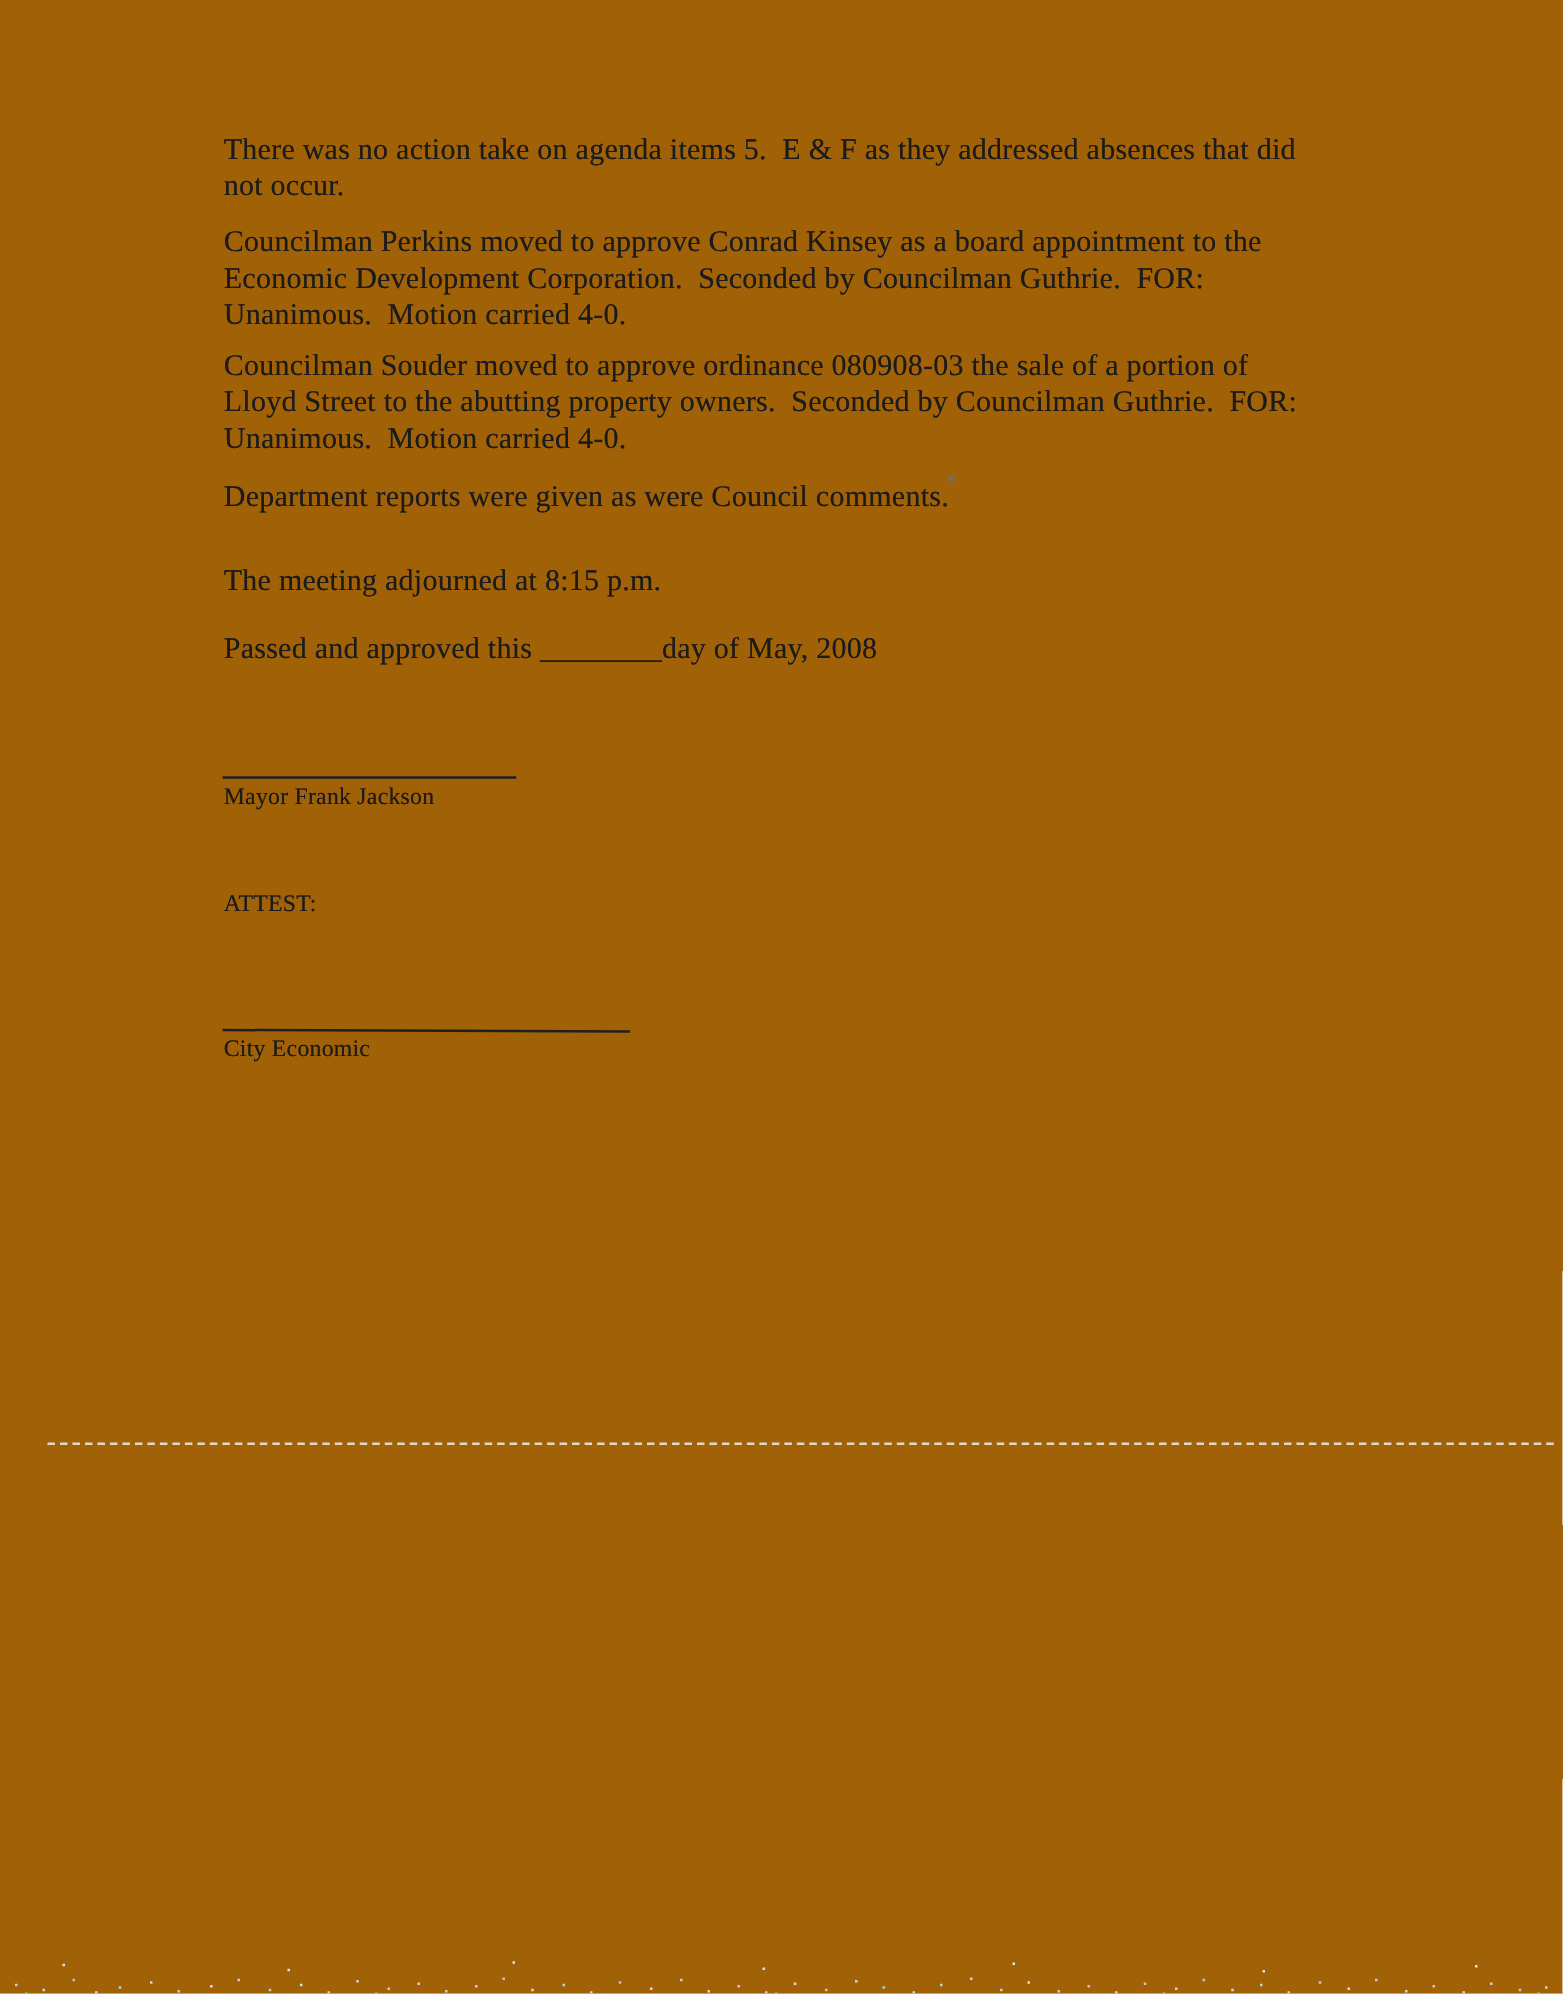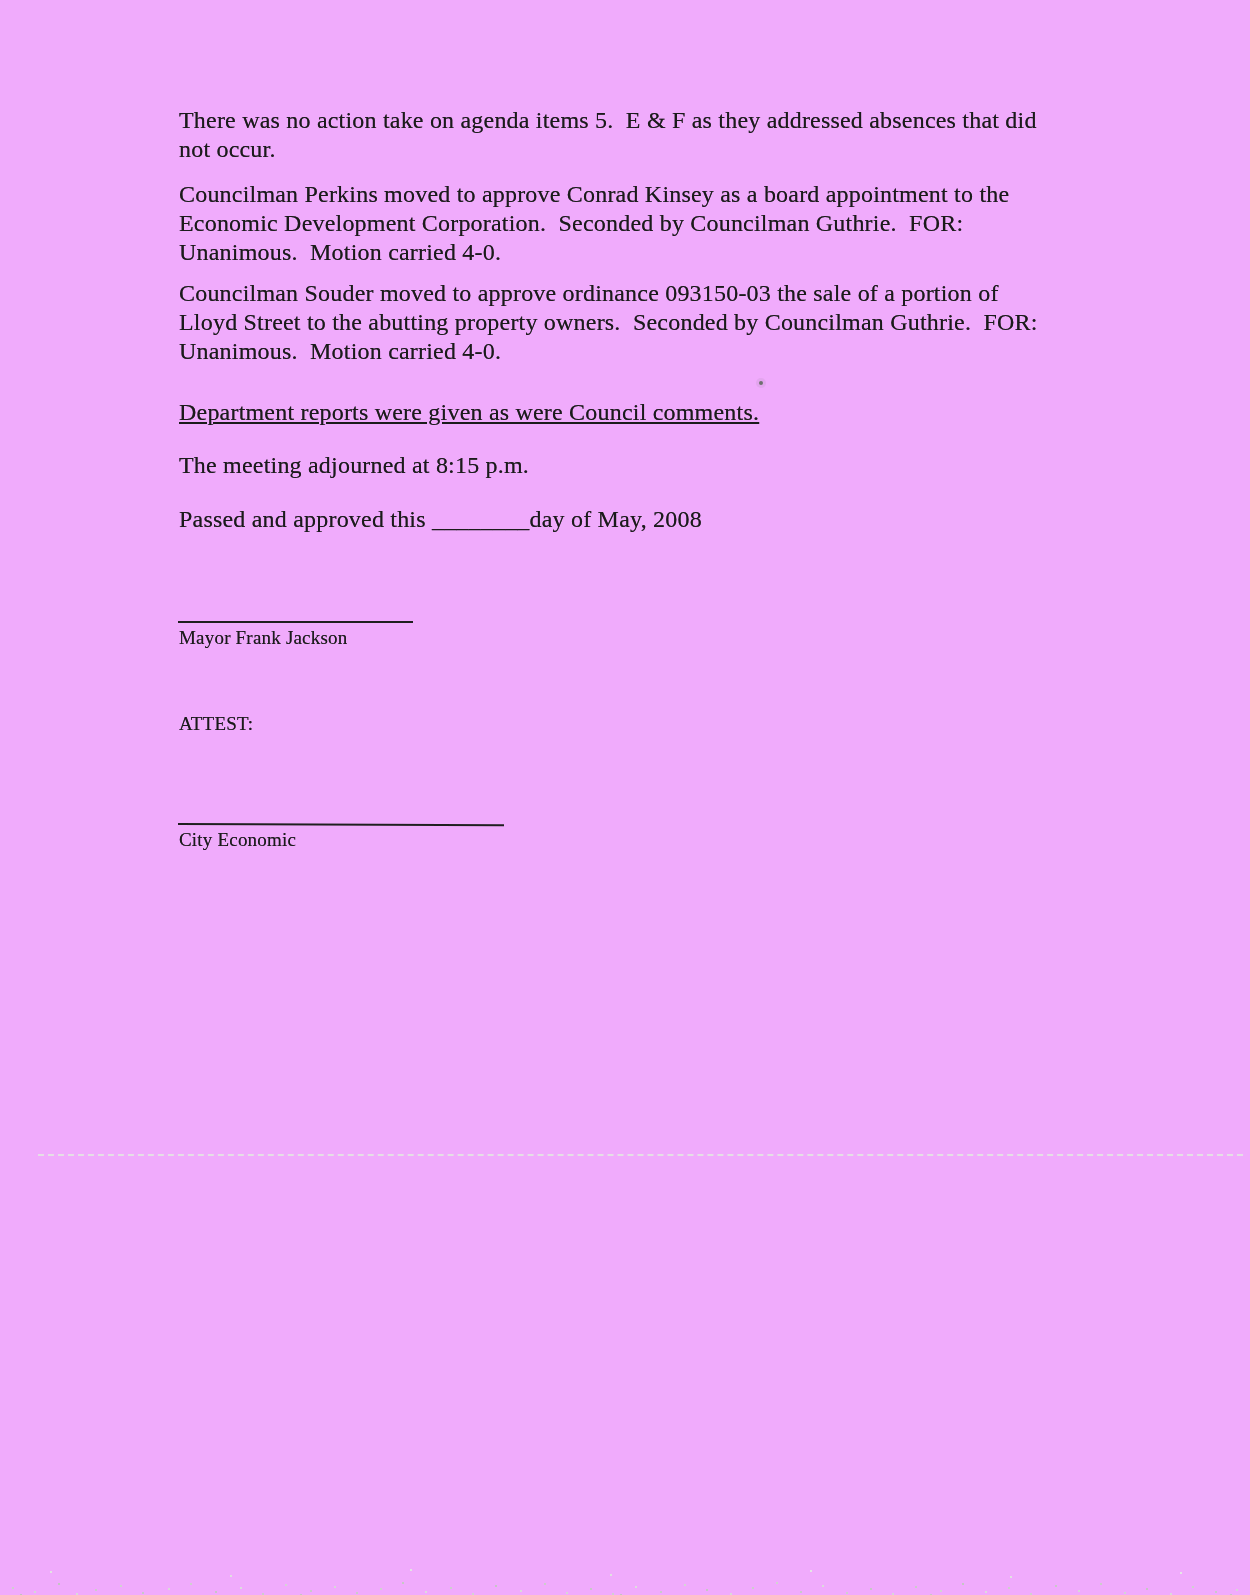--- a/index.html
+++ b/index.html
@@ -4,38 +4,38 @@
 <style>
   html, body {
     margin: 0;
     padding: 0;
     background: #fdfdfd;
   }
   .scan-page {
     position: relative;
     width: 1250px;
     height: 1595px;
-    background: #f0abfc;
+    background: #a16207;
     overflow: hidden;
     font-family: "Liberation Serif", "DejaVu Serif", serif;
     color: #1b1b1b;
   }
   .para {
     position: absolute;
     left: 179px;
     font-size: 24px;
     line-height: 29px;
     white-space: pre;
     letter-spacing: 0.2px;
     text-shadow: 0 0 0.5px rgba(25,25,25,0.65);
   }
   .p-no-action        { top: 106px; }
   .p-perkins          { top: 180px; }
   .p-souder           { top: 279px; }
-  .p-dept-reports     { top: 398px; text-decoration: underline; }
+  .p-dept-reports     { top: 384px; }
   .p-adjourn          { top: 451px; font-family: Liberation Serif, serif; }
   .p-passed           { top: 505px; }
 
   .sig-rule {
     position: absolute;
     left: 178px;
     height: 2px;
     background: #1f1f1f;
   }
   .rule-mayor     { top: 621px; width: 235px; }
@@ -108,21 +108,21 @@
 
 <div class="scan-page">
 
   <div class="para p-no-action">There was no action take on agenda items 5.  E &amp; F as they addressed absences that did
 not occur.</div>
 
   <div class="para p-perkins">Councilman Perkins moved to approve Conrad Kinsey as a board appointment to the
 Economic Development Corporation.  Seconded by Councilman Guthrie.  FOR:
 Unanimous.  Motion carried 4-0.</div>
 
-  <div class="para p-souder">Councilman Souder moved to approve ordinance 093150-03 the sale of a portion of
+  <div class="para p-souder">Councilman Souder moved to approve ordinance 080908-03 the sale of a portion of
 Lloyd Street to the abutting property owners.  Seconded by Councilman Guthrie.  FOR:
 Unanimous.  Motion carried 4-0.</div>
 
   <div class="para p-dept-reports">Department reports were given as were Council comments.</div>
 
   <div class="para p-adjourn">The meeting adjourned at 8:15 p.m.</div>
 
   <div class="para p-passed">Passed and approved this ________day of May, 2008</div>
 
   <div class="sig-rule rule-mayor"></div>

